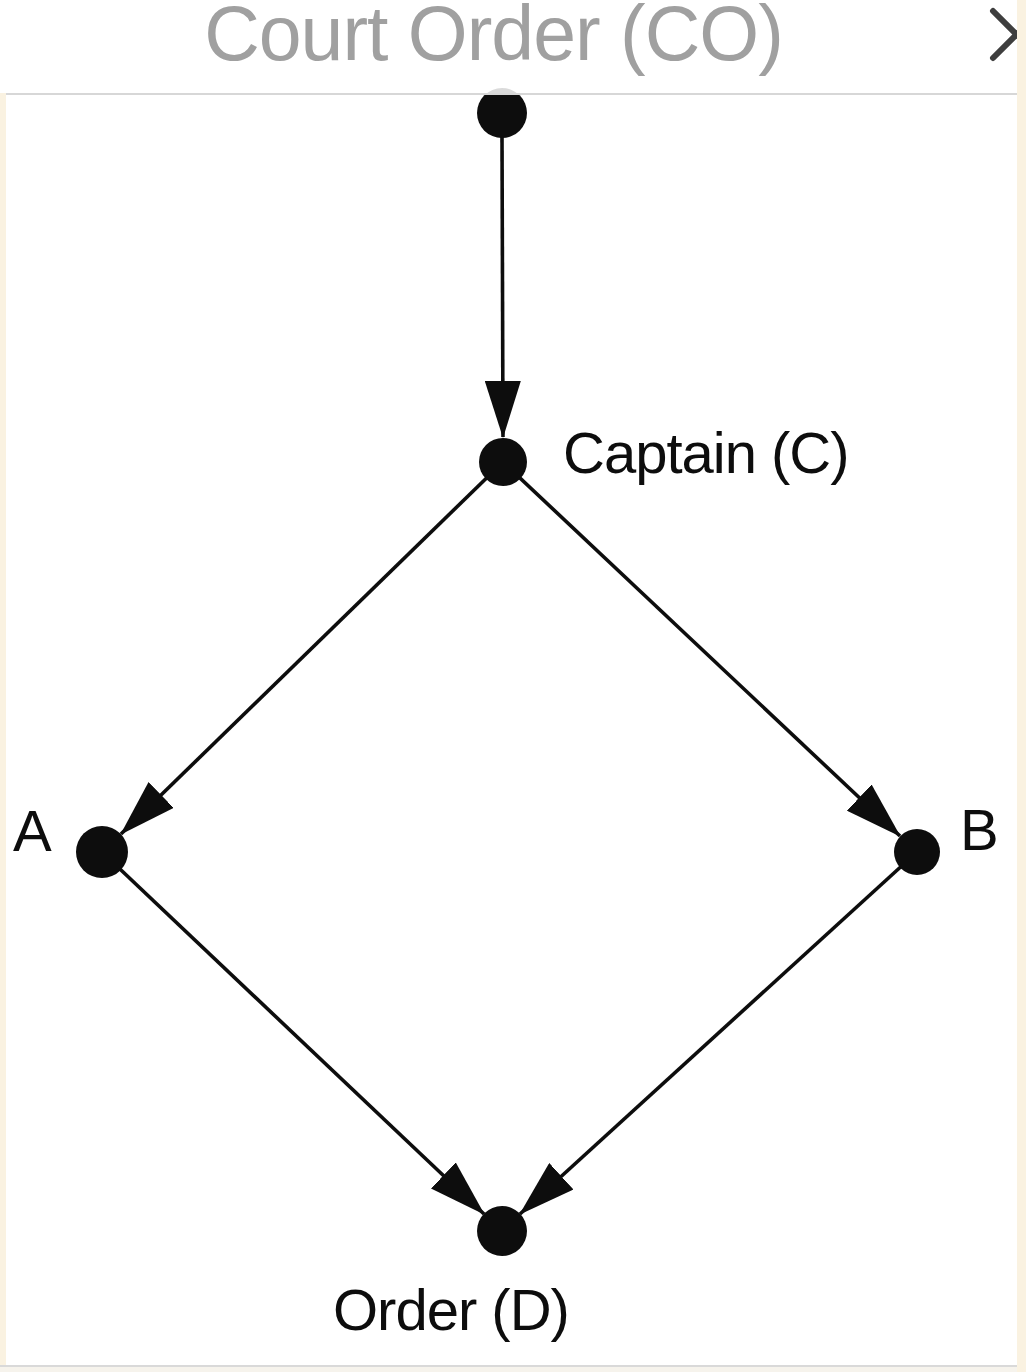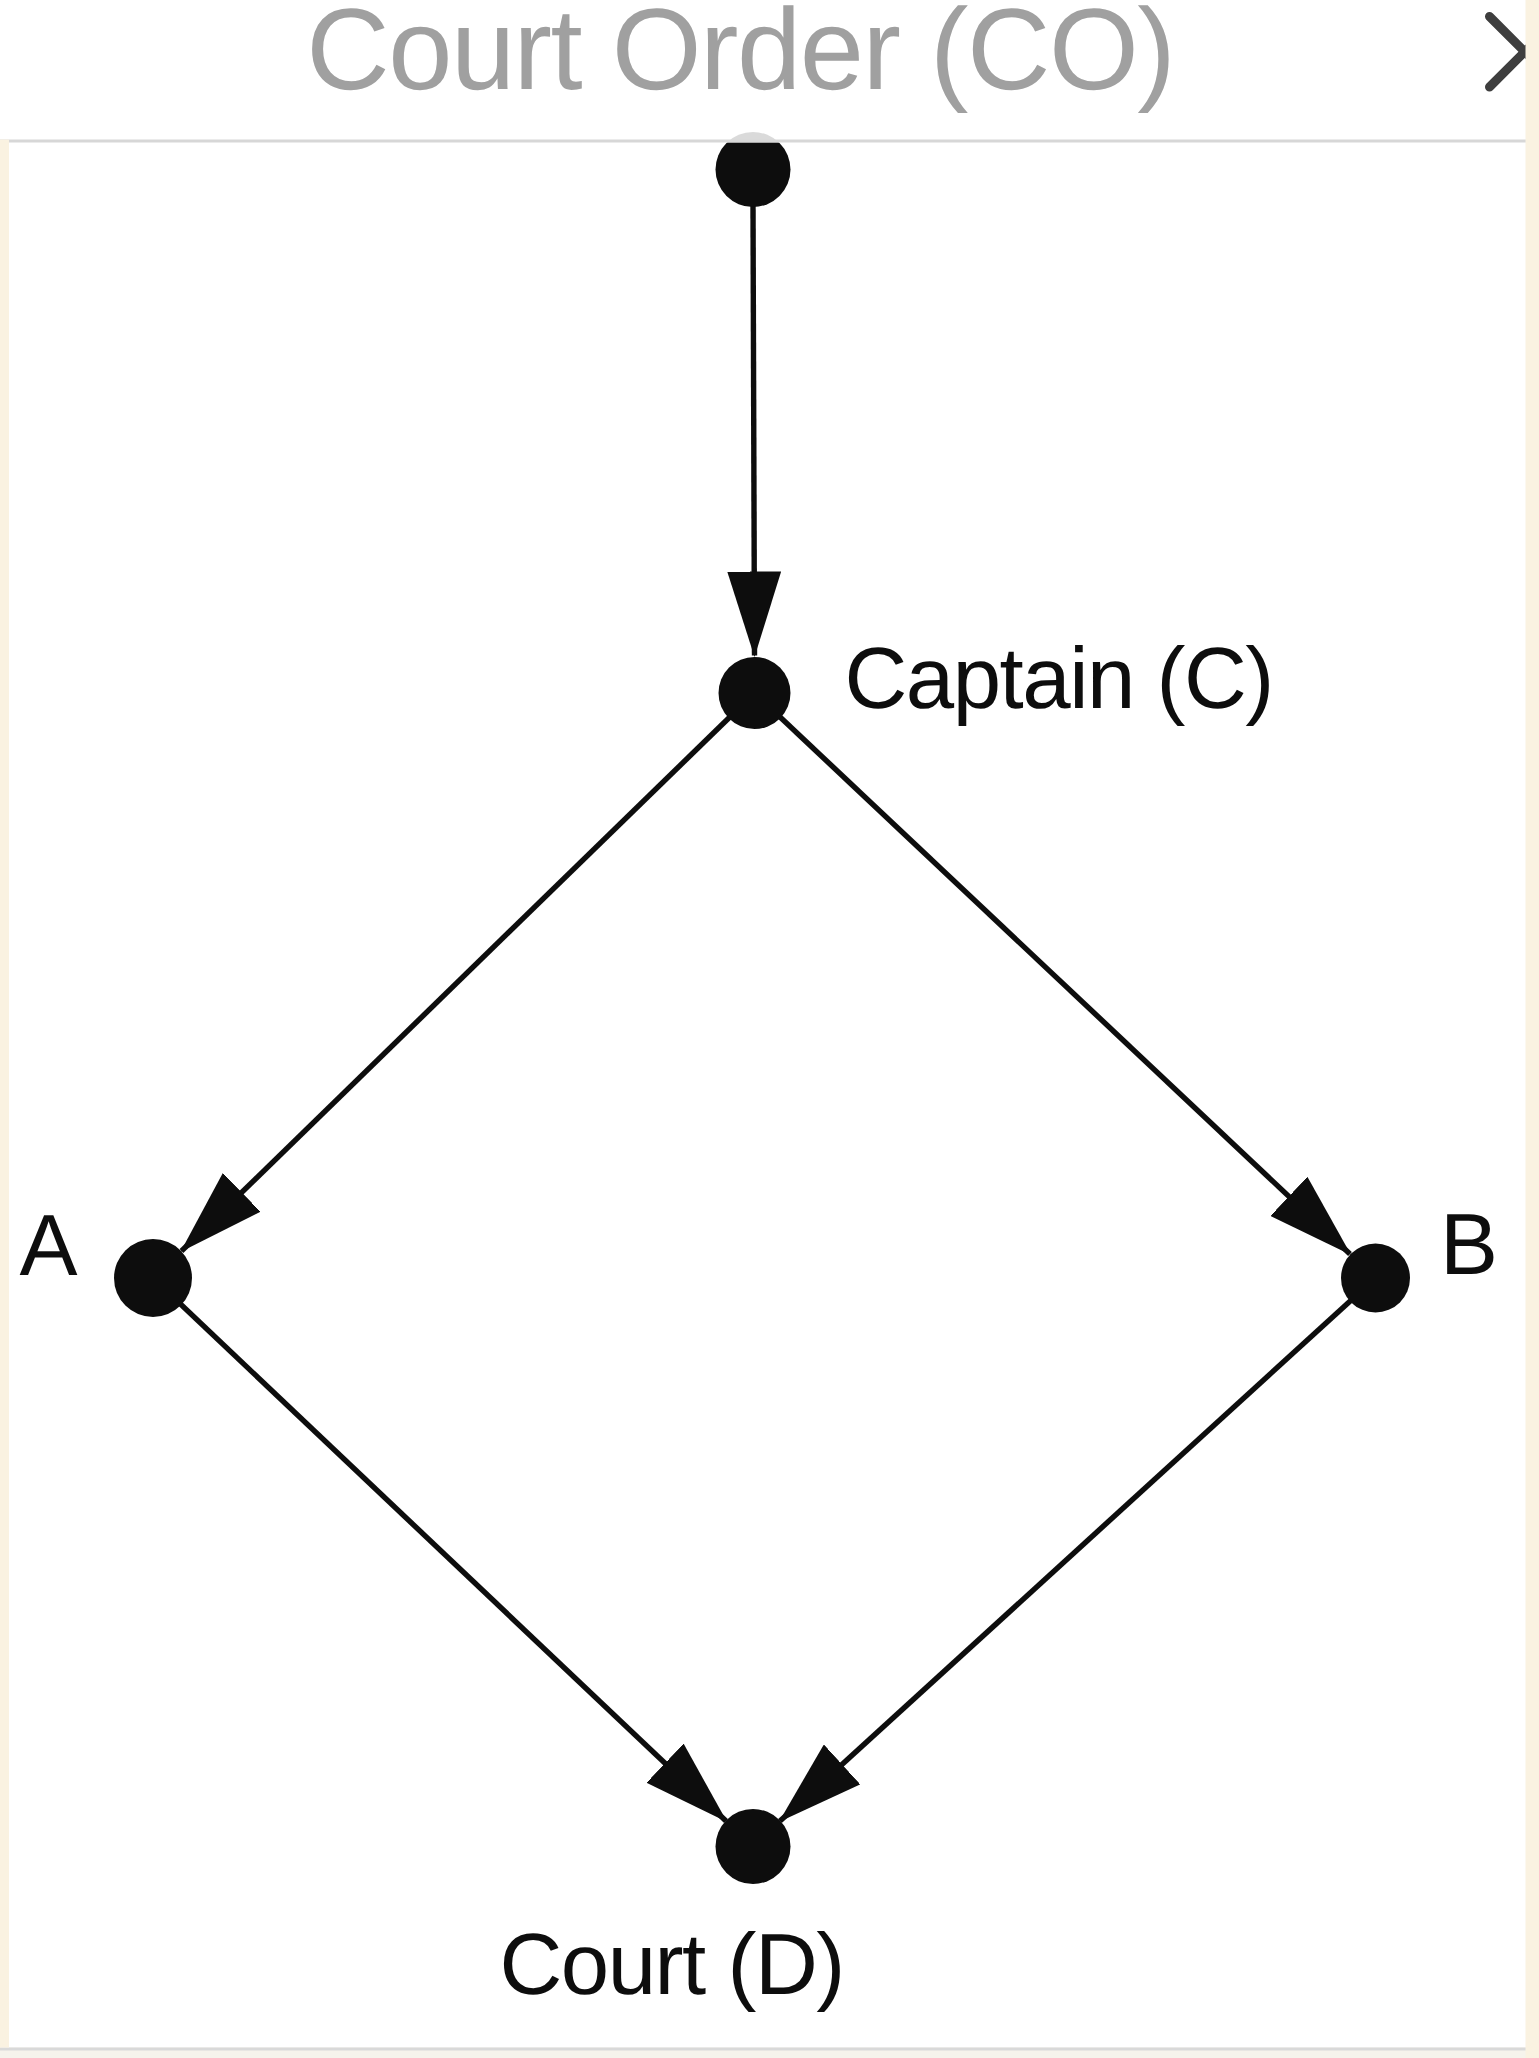--- a/index.html
+++ b/index.html
@@ -64,21 +64,21 @@
   <circle class="node-dot" cx="917" cy="852" r="23"></circle>
   <circle class="node-dot" cx="502" cy="1231" r="25"></circle>
 </svg>
 
 <div class="node-label" style="left:563px;top:419px;">Captain (C)</div>
 
 <div class="node-label" style="left:13px;top:797px;">A</div>
 
 <div class="node-label" style="left:960px;top:796px;">B</div>
 
-<div class="node-label" style="left:333px;top:1276px;">Court (D)</div>
+<div class="node-label" style="left:333px;top:1276px;">Order (D)</div>
 
 <div class="header">
   <div class="header-title">Court Order (CO)</div>
   <svg class="close-btn" width="56" height="56" viewBox="0 0 56 56">
     <line class="close-stroke" x1="5" y1="4" x2="52" y2="51"></line>
     <line class="close-stroke" x1="52" y1="4" x2="5" y2="51"></line>
   </svg>
 </div>
 
 <div class="strip-bottom"></div>

